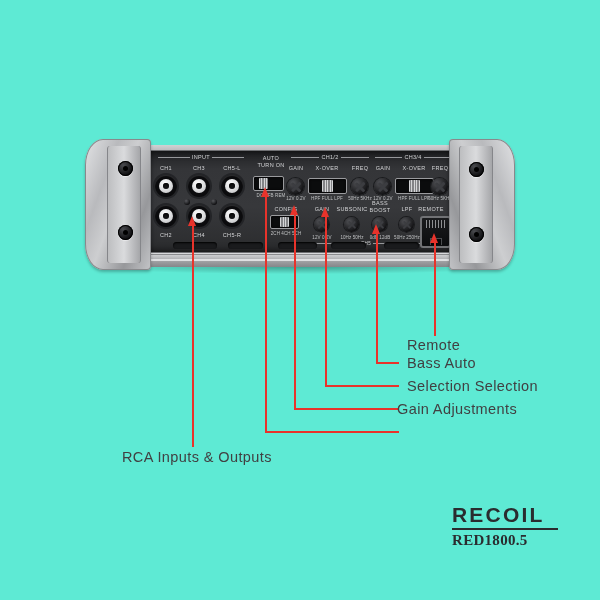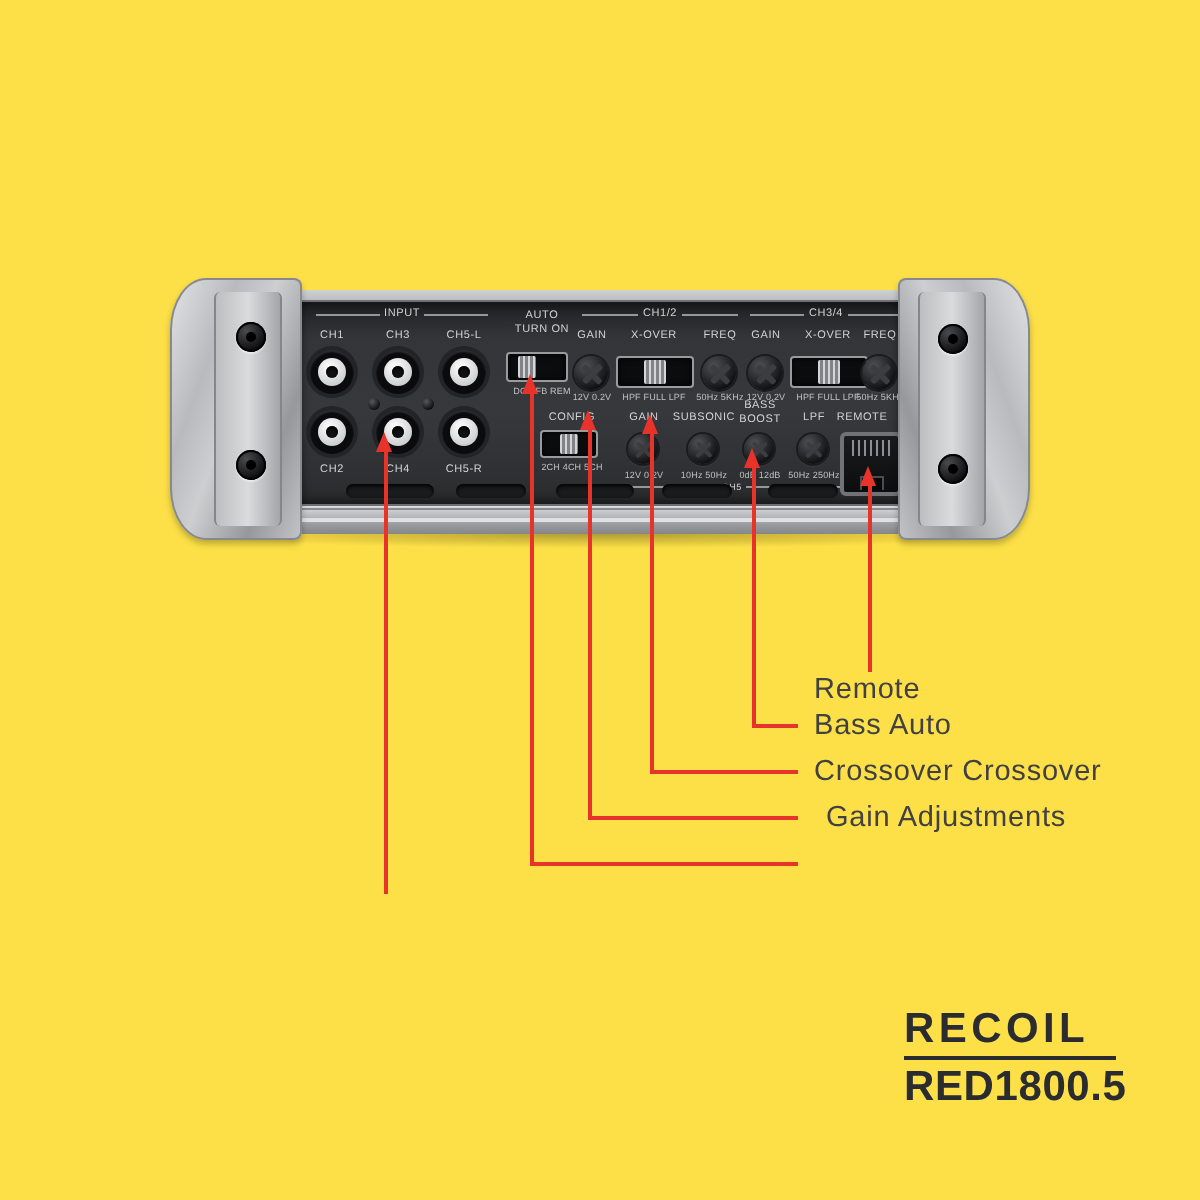--- a/index.html
+++ b/index.html
@@ -1,16 +1,16 @@
 <!DOCTYPE html>
 <html style="--callout-red: #e8332b; --label-text: #414042; --logo-color: #2a2c2f; --panel-text: #d2d3d5;"><head>
 <meta charset="utf-8">
 <style>
   html,body{margin:0;padding:0;background:#fff;}
-  #stage{position:relative;width:600px;height:600px;background:#fde047;overflow:hidden;
+  #stage{position:relative;width:600px;height:600px;background:#5eead4;overflow:hidden;
          font-family:"Liberation Sans",sans-serif;}
 
   
   .amp-shadow{position:absolute;left:95px;top:260px;width:410px;height:14px;
     background:radial-gradient(ellipse at center,rgba(0,0,0,.30),rgba(0,0,0,0) 72%);}
   .amp-body{position:absolute;left:103px;top:145px;width:394px;height:122px;border-radius:3px;
     background:linear-gradient(180deg,#d0d1d3 0%,#b4b5b8 6%,#aeafb2 78%,#cdced0 84%,#e0e1e3 88%,#9b9c9f 96%,#85868a 100%);}
   .panel-face{position:absolute;left:147px;top:151px;width:306px;height:101px;border-radius:2px;
     background:linear-gradient(180deg,#212224 0%,#343538 18%,#37383b 55%,#2b2c2e 100%);
     box-shadow:inset 0 0 8px rgba(0,0,0,.8),0 0 0 1px #6f7073;}
@@ -72,21 +72,21 @@
   .cl-h{position:absolute;height:1.6px;background:var(--callout-red,#e8332b);}
   .cl-a{position:absolute;width:0;height:0;border-left:4.5px solid transparent;
     border-right:4.5px solid transparent;border-bottom:10px solid var(--callout-red,#e8332b);}
   .callout-label{position:absolute;font-size:14.5px;letter-spacing:.4px;
     color:var(--label-text,#414042);white-space:nowrap;}
 
   
   .logo{position:absolute;left:452px;top:503px;width:106px;color:var(--logo-color,#2a2c2f);}
   .logo-name{font-size:21px;font-weight:bold;letter-spacing:2.2px;}
   .logo-rule{height:2px;background:var(--logo-color,#2a2c2f);margin:1px 0 2px;}
-  .logo-model{font-size:21px;font-weight:bold;letter-spacing:.3px;}
+  .logo-model{font-size:15px;font-weight:bold;letter-spacing:.3px;font-family:Liberation Serif, serif;}
 </style>
 </head>
 <body>
 
 <div id="stage">
 
   <div class="amp-shadow"></div>
   <div class="amp-body"></div>
 
   <div class="panel-face">
@@ -206,22 +206,23 @@
 
   <div class="cl-a" style="left:372px;top:224px;"></div>
   <div class="cl-v" style="left:376px;top:234px;height:129px;"></div>
   <div class="cl-h" style="left:376px;top:362px;width:23px;"></div>
 
   <div class="cl-a" style="left:430px;top:233px;"></div>
   <div class="cl-v" style="left:434px;top:243px;height:93px;"></div>
 
   <div class="callout-label" style="left:407px;top:337px;">Remote</div>
   <div class="callout-label" style="left:407px;top:355px;">Bass Auto</div>
-  <div class="callout-label" style="left:407px;top:378px;">Crossover Crossover</div>
-  <div class="callout-label" style="left:413px;top:401px;">Gain Adjustments</div>
+  <div class="callout-label" style="left:407px;top:378px;">Selection Selection</div>
+  <div class="callout-label" style="left:397px;top:401px;">Gain Adjustments</div>
+  <div class="callout-label" style="left:122px;top:449px;">RCA Inputs &amp; Outputs</div>
 
   <div class="logo">
     <div class="logo-name">RECOIL</div>
     <div class="logo-rule"></div>
     <div class="logo-model">RED1800.5</div>
   </div>
 
 </div>
 
 </body></html>

